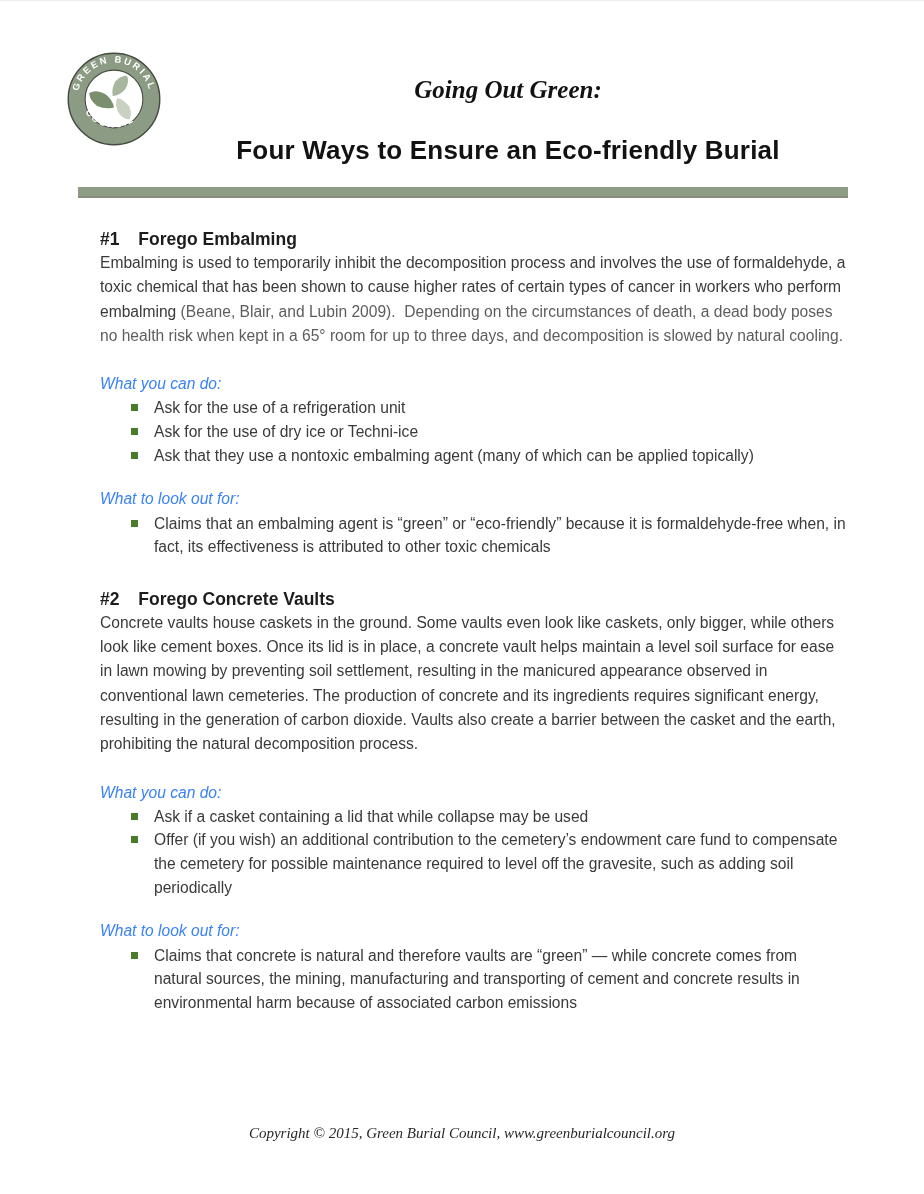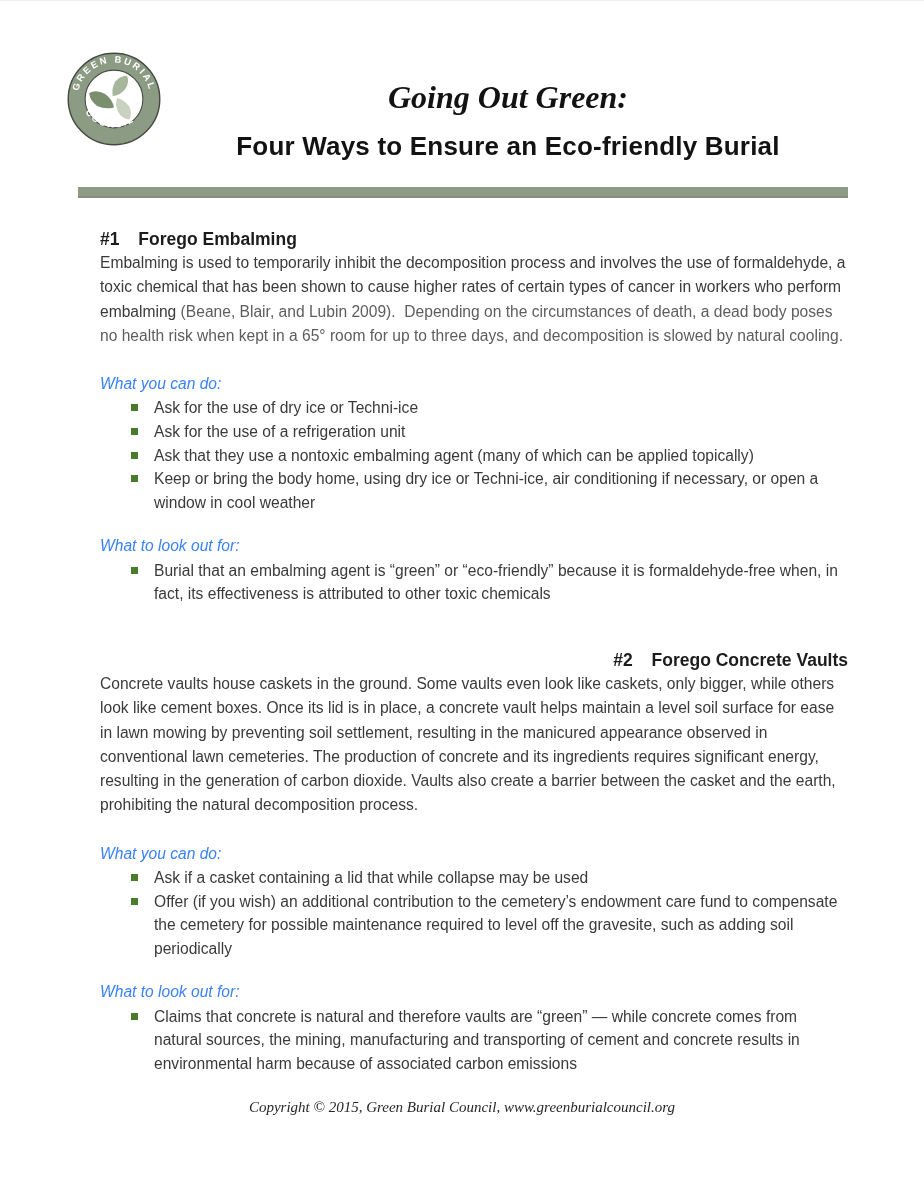--- a/index.html
+++ b/index.html
@@ -12,40 +12,40 @@
     overflow:hidden;
     box-sizing:border-box;
     border-top:1px solid #ececec;
   }
   .header { position:relative; height:186px; }
   .logo { position:absolute; left:66px; top:50px; width:96px; height:96px; }
   .titles { position:absolute; left:162px; right:70px; top:74px; text-align:center; }
   .title-italic {
     font-family:"Liberation Serif", serif;
     font-style:italic; font-weight:bold;
-    font-size:32px; line-height:30px; color:#121212;
-    margin:7px;
+    font-size:25px; line-height:30px; color:#121212;
+    margin:0;
   }
   .title-main {
     font-family:"Liberation Sans", sans-serif;
     font-weight:bold; font-size:26px; line-height:30px;
-    color:#121212; margin:19px 0 0 0; letter-spacing:0.2px;
+    color:#121212; margin:30px 0 0 0; letter-spacing:0.2px;
   }
   .divider { margin:0 76px 0 78px; height:9px; border-bottom:2px solid #868d7d; }
   main { padding:0 76px 0 100px; font-size:15.6px; line-height:24.3px; }
   .section-heading { font-size:17.5px; line-height:24px; color:#1c1c1c; font-weight:bold; margin:29px 0 0 0; }
   .section-number { margin-right:14px; }
   .para { margin:0 0 0 0; }
   .muted { color:#5d5d5d; }
   .list-label { font-style:italic; margin:24px 0 0 0; color:#3b82f6; }
   ul.blist { list-style:none; margin:0; padding:0; }
   ul.blist li { display:flex; line-height:23.6px; }
   .sq { flex:0 0 auto; width:7px; height:7px; margin:8px 16px 0 31px; }
   .li-text { flex:1 1 auto; }
-  .footer { position:absolute; left:0; right:0; top:1098px; text-align:center; }
+  .footer { position:absolute; left:0; right:0; top:1124px; text-align:center; }
   .footer p {
     margin:0; font-family:"Liberation Serif", serif;
     font-style:italic; font-size:15px; color:#262626;
   }
   .logo text { font-family:"Liberation Sans", sans-serif; font-weight:bold; }
 </style>
 </head>
 <body>
 
 <div class="page">
@@ -86,46 +86,42 @@
         <span class="section-number">#1</span>
         <span>Forego Embalming</span>
       </h2>
       <p class="para">
         <span>Embalming is used to temporarily inhibit the decomposition process and involves the use of formaldehyde, a toxic chemical that has been shown to cause higher rates of certain types of cancer in workers who perform embalming </span><span class="muted">(Beane, Blair, and Lubin 2009).&nbsp; Depending on the circumstances of death, a dead body poses no health risk when kept in a 65° room for up to three days, and decomposition is slowed by natural cooling.</span>
       </p>
       <p class="list-label">What you can do:</p>
       <ul class="blist">
         <li>
           <span class="sq" style="background:#4a7a2c;"></span>
+          <span class="li-text">Ask for the use of a refrigeration unit</span>
+        </li>
+        <li>
+          <span class="sq" style="background:#4a7a2c;"></span>
           <span class="li-text">Ask for the use of dry ice or Techni-ice</span>
         </li>
         <li>
           <span class="sq" style="background:#4a7a2c;"></span>
-          <span class="li-text">Ask for the use of a refrigeration unit</span>
-        </li>
-        <li>
-          <span class="sq" style="background:#4a7a2c;"></span>
           <span class="li-text">Ask that they use a nontoxic embalming agent (many of which can be applied topically)</span>
-        </li>
-        <li>
-          <span class="sq" style="background:#4a7a2c;"></span>
-          <span class="li-text">Keep or bring the body home, using dry ice or Techni-ice, air conditioning if necessary, or open a window in cool weather</span>
         </li>
       </ul>
       <p class="list-label" style="margin-top:20px;">What to look out for:</p>
       <ul class="blist">
         <li>
           <span class="sq" style="background:#4a7a2c;"></span>
-          <span class="li-text">Burial that an embalming agent is “green” or “eco-friendly” because it is formaldehyde-free when, in fact, its effectiveness is attributed to other toxic chemicals</span>
+          <span class="li-text">Claims that an embalming agent is “green” or “eco-friendly” because it is formaldehyde-free when, in fact, its effectiveness is attributed to other toxic chemicals</span>
         </li>
       </ul>
     </section>
 
     <section>
-      <h2 class="section-heading" style="margin-top:42px;text-align:right;">
+      <h2 class="section-heading" style="margin-top:28px;">
         <span class="section-number">#2</span>
         <span>Forego Concrete Vaults</span>
       </h2>
       <p class="para">
         <span>Concrete vaults house caskets in the ground. Some vaults even look like caskets, only bigger, while others look like cement boxes. Once its lid is in place, a concrete vault helps maintain a level soil surface for ease in lawn mowing by preventing soil settlement, resulting in the manicured appearance observed in conventional lawn cemeteries. The production of concrete and its ingredients requires significant energy, resulting in the generation of carbon dioxide. Vaults also create a barrier between the casket and the earth, prohibiting the natural decomposition process.</span>
       </p>
       <p class="list-label">What you can do:</p>
       <ul class="blist">
         <li>
           <span class="sq" style="background:#4a7a2c;"></span>

